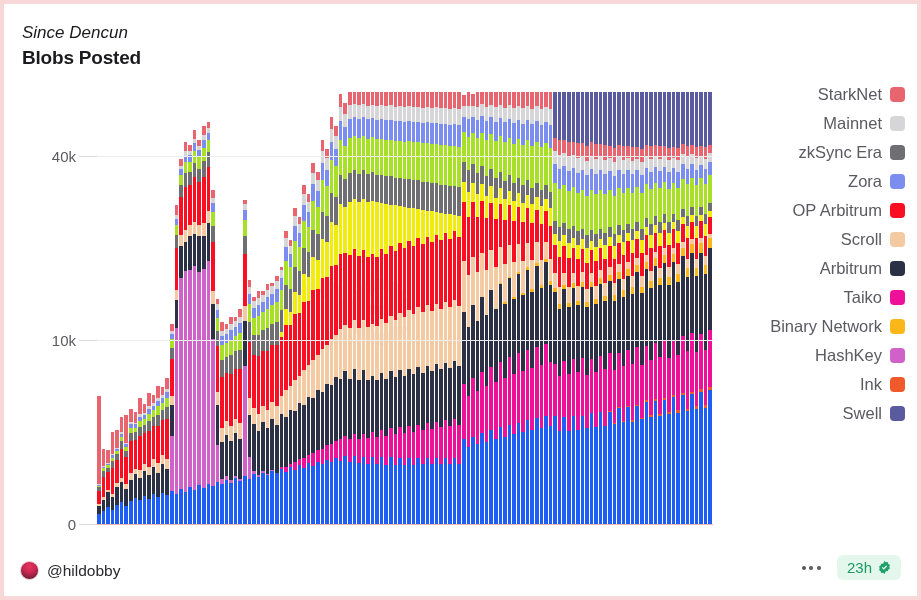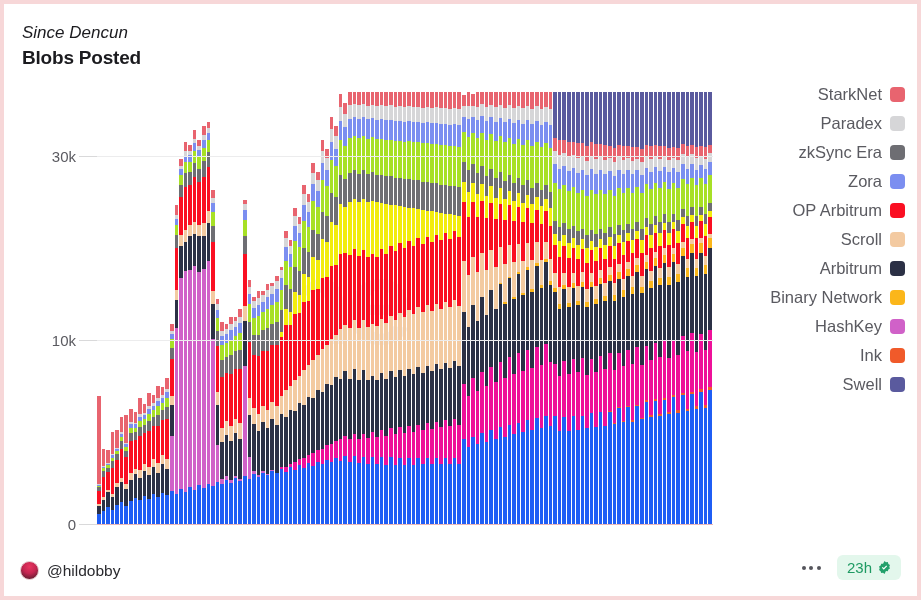--- a/index.html
+++ b/index.html
@@ -143,21 +143,21 @@
 <div id="card">
 
   <div id="header">
     <div id="chart-subtitle">Since Dencun</div>
     <div id="chart-title">Blobs Posted</div>
   </div>
 
   <div id="y-axis">
       <div class="ytick-label" style="top: 432px;">0</div>
       <div class="ytick-label" style="top: 248.17px;">10k</div>
-      <div class="ytick-label" style="top: 64.3404px;">30k</div>
+      <div class="ytick-label" style="top: 64.3404px;">40k</div>
     </div>
 
   <div id="plot-region">
     <div id="watermark">ne</div>
     <div id="bars">
         <div class="bar">
           <div class="seg" style="background: rgb(232, 100, 111); height: 88.2383px;"></div>
           <div class="seg" style="background: rgb(214, 214, 216); height: 0.551489px;"></div>
           <div class="seg" style="background: rgb(123, 142, 240); height: 1.10298px;"></div>
           <div class="seg" style="background: rgb(167, 224, 38); height: 1.47064px;"></div>
@@ -1973,21 +1973,21 @@
       <div class="gridtick" style="top: 64.3404px;"></div>
     </div>
 
 
   <div id="legend" style="top: 76px;">
       <div class="legend-item">
         <span class="legend-label">StarkNet</span>
         <span class="legend-swatch" style="background: rgb(232, 100, 111);"></span>
       </div>
       <div class="legend-item">
-        <span class="legend-label">Paradex</span>
+        <span class="legend-label">Mainnet</span>
         <span class="legend-swatch" style="background: rgb(214, 214, 216);"></span>
       </div>
       <div class="legend-item">
         <span class="legend-label">zkSync Era</span>
         <span class="legend-swatch" style="background: rgb(110, 110, 115);"></span>
       </div>
       <div class="legend-item">
         <span class="legend-label">Zora</span>
         <span class="legend-swatch" style="background: rgb(123, 142, 240);"></span>
       </div>
@@ -1995,20 +1995,24 @@
         <span class="legend-label">OP Arbitrum</span>
         <span class="legend-swatch" style="background: rgb(250, 15, 34);"></span>
       </div>
       <div class="legend-item">
         <span class="legend-label">Scroll</span>
         <span class="legend-swatch" style="background: rgb(243, 202, 161);"></span>
       </div>
       <div class="legend-item">
         <span class="legend-label">Arbitrum</span>
         <span class="legend-swatch" style="background: rgb(43, 48, 69);"></span>
+      </div>
+      <div class="legend-item">
+        <span class="legend-label">Taiko</span>
+        <span class="legend-swatch" style="background: rgb(238, 16, 153);"></span>
       </div>
       <div class="legend-item">
         <span class="legend-label">Binary Network</span>
         <span class="legend-swatch" style="background: rgb(251, 182, 26);"></span>
       </div>
       <div class="legend-item">
         <span class="legend-label">HashKey</span>
         <span class="legend-swatch" style="background: rgb(208, 97, 200);"></span>
       </div>
       <div class="legend-item">

